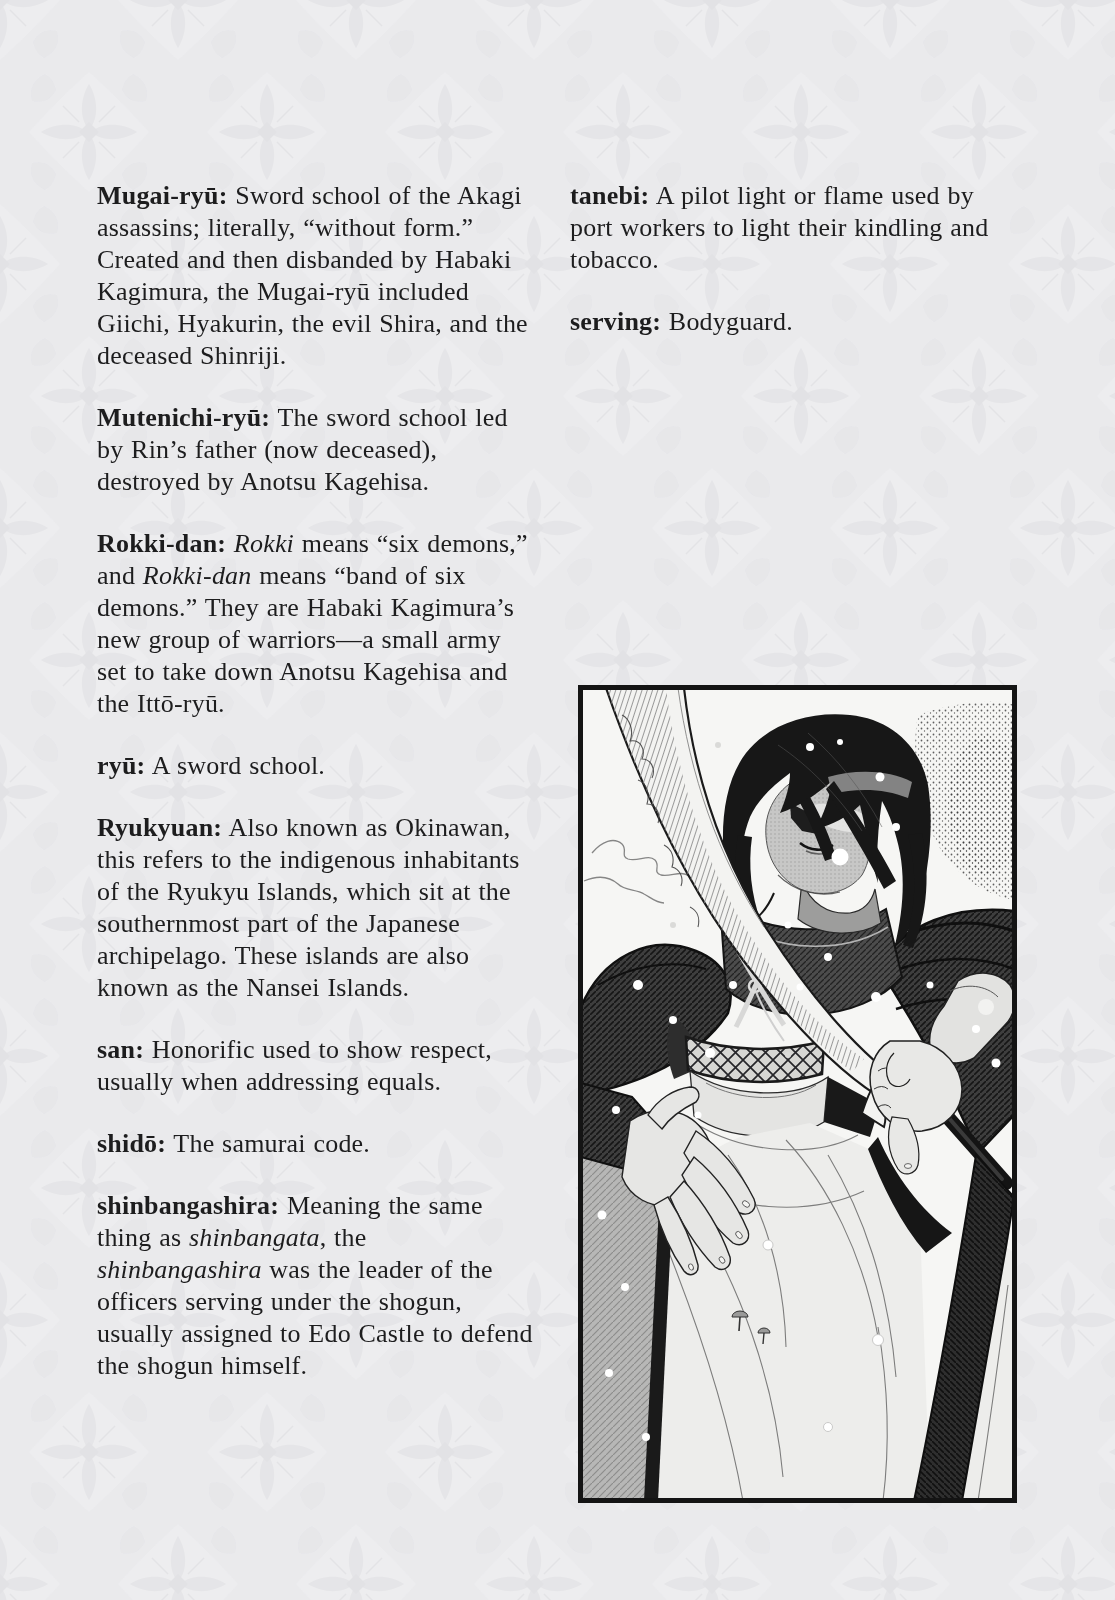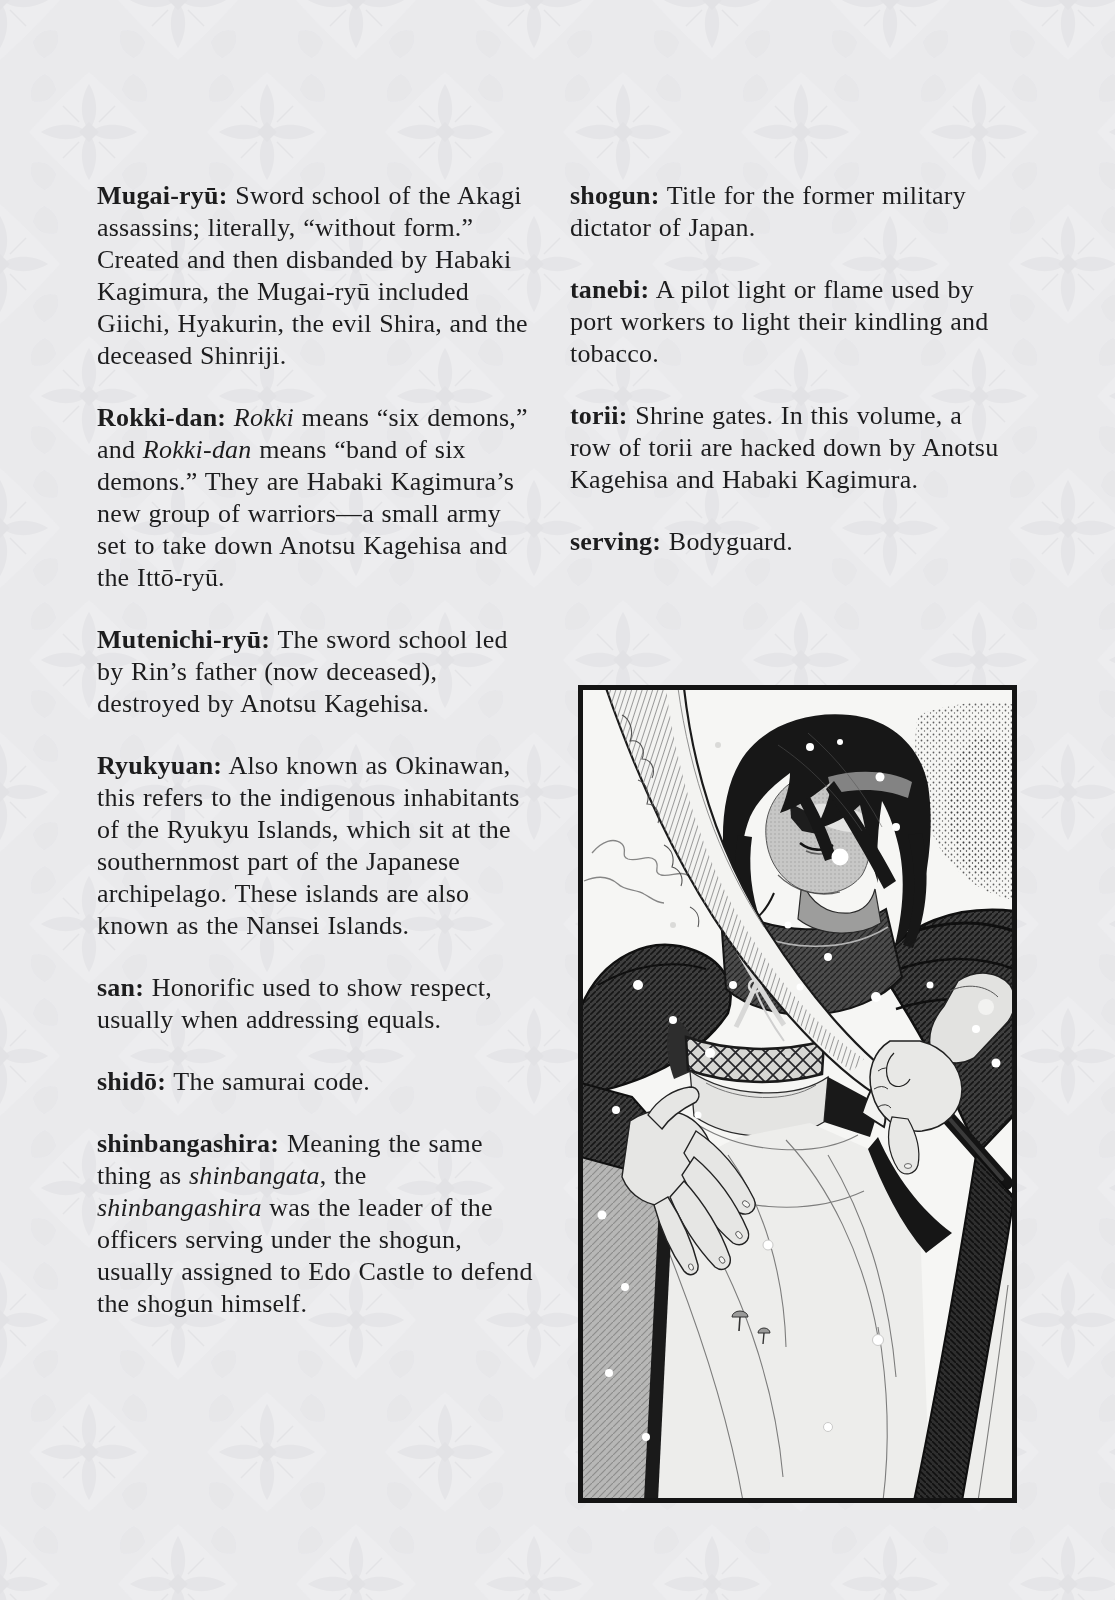--- a/index.html
+++ b/index.html
@@ -58,40 +58,39 @@
     </pattern>
   </defs>
   <rect width="1115" height="1600" fill="#eaeaec"></rect>
   <rect width="1115" height="1600" fill="url(#damask)"></rect>
 </svg>
 
 <main class="page">
   <section class="col col-left">
   <p class="entry"><b class="term">Mugai-ryū:</b><span class="def"><span> Sword school of the Akagi assassins; literally, “without form.” Created and then disbanded by Habaki Kagimura, the Mugai-ryū included Giichi, Hyakurin, the evil Shira, and the deceased Shinriji.</span></span></p>
 
+  <p class="entry"><b class="term">Mutenichi-ryū:</b><span class="def"><span> The sword school led by Rin’s father (now deceased), destroyed by Anotsu Kagehisa.</span></span></p>
+
   <p class="entry"><b class="term">Rokki-dan:</b><span class="def"><span> </span><i>Rokki</i><span> means “six demons,” and </span><i>Rokki-dan</i><span> means “band of six demons.” They are Habaki Kagimura’s new group of warriors—a small army set to take down Anotsu Kagehisa and the Ittō-ryū.</span></span></p>
 
-  <p class="entry"><b class="term">Mutenichi-ryū:</b><span class="def"><span> The sword school led by Rin’s father (now deceased), destroyed by Anotsu Kagehisa.</span></span></p>
-
+  <p class="entry"><b class="term">ryū:</b><span class="def"><span> A sword school.</span></span></p>
 
   <p class="entry"><b class="term">Ryukyuan:</b><span class="def"><span> Also known as Okinawan, this refers to the indigenous inhabitants of the Ryukyu Islands, which sit at the southernmost part of the Japanese archipelago. These islands are also known as the Nansei Islands.</span></span></p>
 
 
   <p class="entry"><b class="term">san:</b><span class="def"><span> Honorific used to show respect, usually when addressing equals.</span></span></p>
 
   <p class="entry"><b class="term">shidō:</b><span class="def"><span> The samurai code.</span></span></p>
 
   <p class="entry"><b class="term">shinbangashira:</b><span class="def"><span> Meaning the same thing as </span><i>shinbangata</i><span>, the </span><i>shinbangashira</i><span> was the leader of the officers serving under the shogun, usually assigned to Edo Castle to defend the shogun himself.</span></span></p>
 </section>
   <section class="col col-right">
-  <p class="entry"><b class="term">shogun:</b><span class="def"><span> Title for the former military dictator of Japan.</span></span></p>
 
   <p class="entry"><b class="term">tanebi:</b><span class="def"><span> A pilot light or flame used by port workers to light their kindling and tobacco.</span></span></p>
 
-  <p class="entry"><b class="term">torii:</b><span class="def"><span> Shrine gates. In this volume, a row of torii are hacked down by Anotsu Kagehisa and Habaki Kagimura.</span></span></p>
 
 
   <p class="entry"><b class="term">serving:</b><span class="def"><span> Bodyguard.</span></span></p>
 </section>
 
   <figure class="panel" aria-label="manga-panel-swordsman-in-snow">
     <svg width="439" height="818" viewBox="0 0 439 818">
       <defs>
         <pattern id="hatchDark" width="6" height="6" patternUnits="userSpaceOnUse">
           <rect width="6" height="6" fill="#3e3e3e"></rect>

